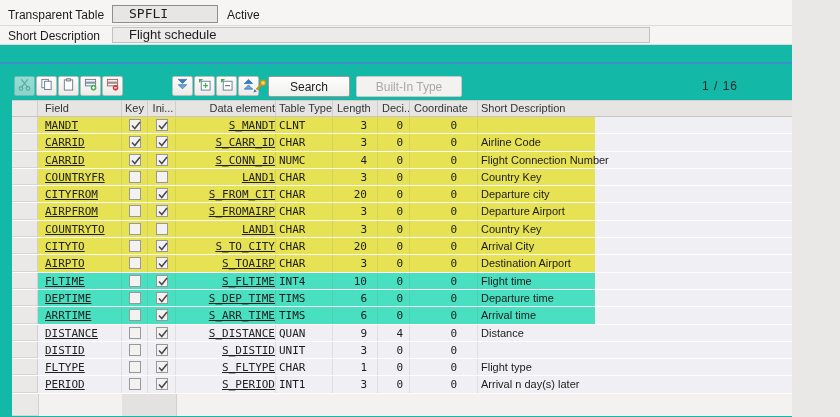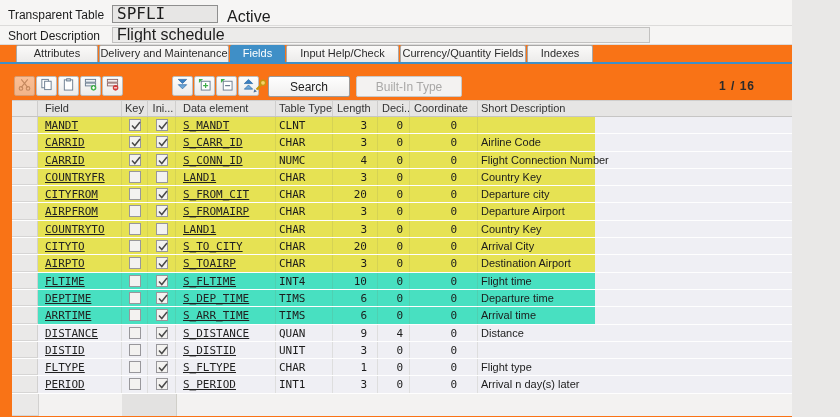--- a/index.html
+++ b/index.html
@@ -1,29 +1,29 @@
 <!DOCTYPE html>
 <html><head>
 <meta charset="utf-8">
 <style>
   html,body{margin:0;padding:0;background:#e9e8e7;}
-  .app{position:relative;width:792px;height:417px;background:#f97316;overflow:hidden;
+  .app{position:relative;width:792px;height:417px;background:#14b8a6;overflow:hidden;
        font-family:"Liberation Sans",sans-serif;color:#1c1c1c;}
   .mono{font-family:"DejaVu Sans Mono",monospace;}
 
   
   .form-area{position:absolute;top:0;left:0;width:100%;height:44px;background:#F6F5F4;}
   .lbl{position:absolute;font-size:12px;color:#1c1c1c;}
-  .field-box{position:absolute;box-sizing:border-box;font-size:16px;line-height:16px;
-             padding:0 4px;white-space:nowrap;overflow:hidden;}
+  .field-box{position:absolute;box-sizing:border-box;font-size:13px;line-height:16px;
+             padding:0 16px;white-space:nowrap;overflow:hidden;}
   .name-box{left:112px;top:5px;width:106px;height:18px;background:#E7E6E5;
             border:1px solid #8f8f8f;line-height:16px;}
   .desc-box{left:112px;top:27px;width:538px;height:16px;background:#ECEBEA;
             border:1px solid #C2C1C0;line-height:14px;}
-  .status{position:absolute;left:227px;top:8px;font-size:16px;}
+  .status{position:absolute;left:227px;top:8px;font-size:12px;}
   .sep{position:absolute;left:0;width:100%;height:1px;background:#DCDBDA;}
   .corner{position:absolute;width:6px;height:6px;}
   .corner.tl{left:-3px;top:-3px;border-left:2px solid #e05b5b;border-top:2px solid #e05b5b;}
   .corner.tr{right:-3px;top:-3px;border-right:2px solid #e05b5b;border-top:2px solid #e05b5b;}
   .corner.bl{left:-3px;bottom:-3px;border-left:2px solid #e05b5b;border-bottom:2px solid #e05b5b;}
   .corner.br{right:-3px;bottom:-3px;border-right:2px solid #e05b5b;border-bottom:2px solid #e05b5b;}
 
   
   .tabbar{position:absolute;top:45px;left:16px;height:17px;display:flex;}
   .tab{box-sizing:border-box;height:17px;line-height:15px;text-align:center;font-size:11px;
@@ -39,42 +39,42 @@
   .btn-group{position:absolute;top:2px;display:flex;}
   .icon-btn{width:21px;height:20px;box-sizing:border-box;margin-right:1px;border:1px solid #BDBCBB;
             border-radius:2px;background:linear-gradient(#FDFDFD,#ECEBEA);display:flex;
             align-items:center;justify-content:center;cursor:pointer;padding:0;}
   .icon-btn.disabled{opacity:.55;}
   .tool-icon{position:absolute;left:252px;top:4px;width:16px;height:16px;cursor:pointer;}
   .push-btn{position:absolute;top:2px;height:21px;box-sizing:border-box;border:1px solid #9C9B9A;
             border-radius:2px;background:linear-gradient(#FEFEFE,#F0EFEE);font-size:12px;
             font-family:"Liberation Sans",sans-serif;color:#1c1c1c;cursor:pointer;}
   .push-btn.disabled{color:#A9A8A7;border-color:#C9C8C7;background:#F3F2F1;}
-  .pos{position:absolute;left:685px;top:5px;width:70px;text-align:right;font-size:12px;
-       letter-spacing:1px;color:#2b2b2b;font-weight:bold;}
+  .pos{position:absolute;left:685px;top:5px;width:70px;text-align:center;font-size:12px;
+       letter-spacing:1px;color:#2b2b2b;}
 
   
   .grid{position:absolute;top:100px;left:12px;width:828px;height:317px;}
   .ghead{height:17px;display:flex;box-sizing:border-box;background:#E6E5E4;
          border-top:1px solid #CFCECD;border-bottom:1px solid #C6C5C4;}
   .hcell{box-sizing:border-box;font-size:11px;line-height:15px;color:#333;white-space:nowrap;
          overflow:hidden;border-right:1px solid #CFCECD;}
   .grow{position:relative;height:17.3px;display:flex;box-sizing:border-box;background:#EFEFF4;
         border-bottom:1px solid rgba(255,255,255,0.9);}
   .hl{position:absolute;left:26px;width:557px;top:0;bottom:0;z-index:0;}
   .hl.yellow{background:#E6E253;}
   .hl.green{background:#48E0C1;}
   .cell{position:relative;z-index:1;box-sizing:border-box;font-size:11px;line-height:16px;
         height:100%;white-space:nowrap;overflow:hidden;border-right:1px solid rgba(120,120,95,0.14);}
   .c-sel{width:26px;background:#EAE9E8;border-right:1px solid #D2D1D0;
          border-bottom:1px solid #D6D5D4;cursor:pointer;}
   .c-field{width:84px;padding-left:7px;}
   .c-key{width:26px;text-align:center;}
   .c-ini{width:28px;text-align:center;}
-  .c-delem{width:100px;padding-left:7px;}
+  .c-delem{width:100px;padding-left:7px;text-align:right;}
   .c-dtype{width:57px;padding-left:3px;}
   .c-len{width:45px;text-align:right;padding-right:10px;}
   .c-dec{width:32px;text-align:right;padding-right:6px;}
   .c-coord{width:68px;text-align:right;padding-right:20px;}
   .c-desc{flex:1;padding-left:3px;border-right:none;}
   .link{text-decoration:underline;color:#222;cursor:pointer;}
   .num,.dtype-txt,.link{font-family:"DejaVu Sans Mono",monospace;font-size:11px;}
   .cbx{display:inline-block;width:12px;height:12px;box-sizing:border-box;margin-top:2px;
        background:#F3F2F0;border:1px solid #98979B;cursor:pointer;position:relative;}
   .cbx svg{position:absolute;left:-1px;top:-2px;}
@@ -101,28 +101,20 @@
     </div>
     <span class="status">Active</span>
     <div class="sep" style="top:25px"></div>
     <span class="lbl" style="left:8px;top:29px">Short Description</span>
     <div class="field-box desc-box">
       <span>Flight schedule</span>
     </div>
     <div class="sep" style="top:44px"></div>
   </div>
 
-  <div class="tabbar">
-      <div class="tab">Attributes</div>
-      <div class="tab">Delivery and Maintenance</div>
-      <div class="tab active">Fields</div>
-      <div class="tab">Input Help/Check</div>
-      <div class="tab">Currency/Quantity Fields</div>
-      <div class="tab">Indexes</div>
-    </div>
   <div class="tab-underline"></div>
 
   <div class="toolbar">
     <div class="btn-group" style="left:14px">
         <button class="icon-btn disabled">
           <span><svg width="13" height="13" viewBox="0 0 14 14">
               <path d="M3.5 1.5 L10.5 10 M10.5 1.5 L3.5 10" stroke="#9a9a9a" stroke-width="1.2" fill="none"></path>
               <circle cx="3.2" cy="11.2" r="1.9" fill="none" stroke="#9a9a9a" stroke-width="1.2"></circle>
               <circle cx="10.8" cy="11.2" r="1.9" fill="none" stroke="#9a9a9a" stroke-width="1.2"></circle>
             </svg></span>

